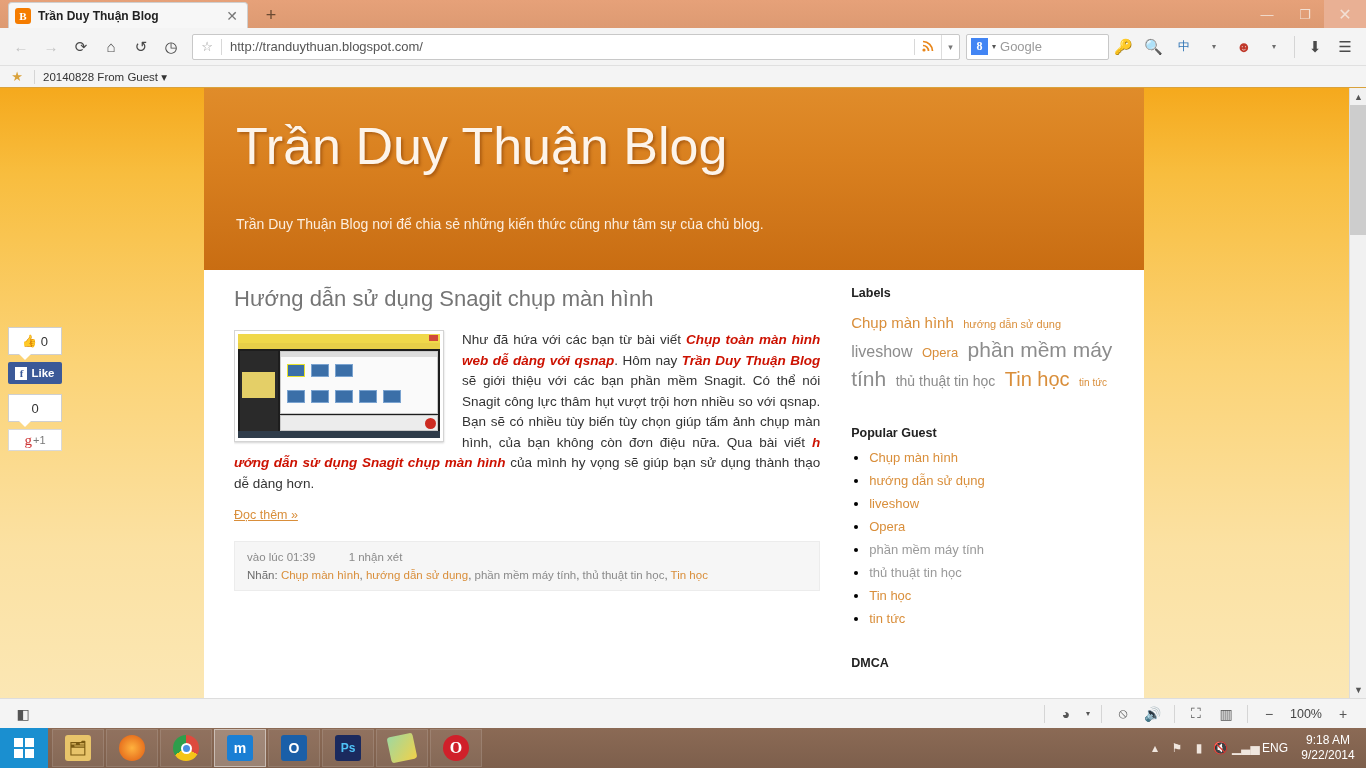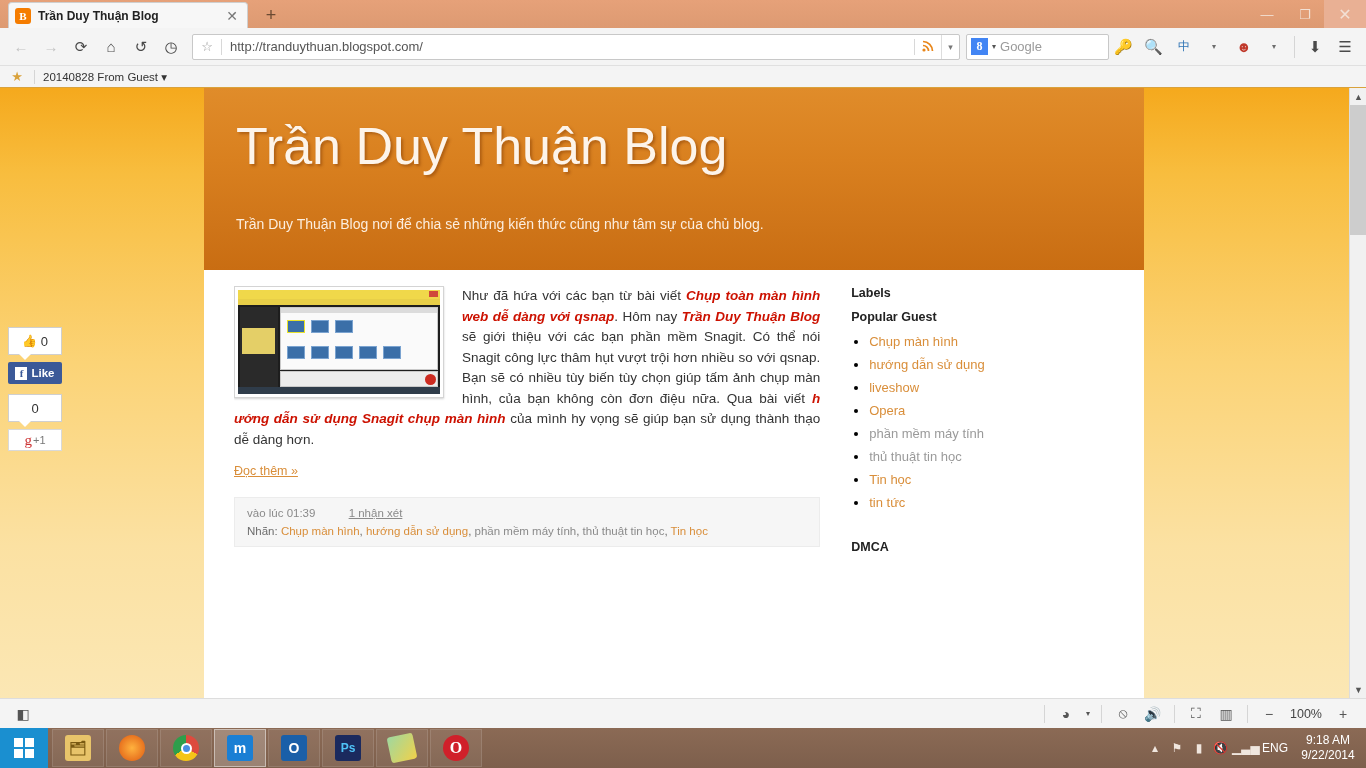--- a/index.html
+++ b/index.html
@@ -181,21 +181,21 @@
   }
   .readmore {
     display:inline-block; margin-top:14px; font-size:12.5px; color:#d98e3a;
   }
   .postfooter {
     margin-top:18px; background:#f6f6f6; border:1px solid #ececec;
     padding:9px 12px; font-size:11.5px; color:#888;
   }
   .pf-row1 { margin-bottom:6px; }
   .pf-time { color:#8a8a8a; }
-  .pf-comments { color:#8a8a8a; text-decoration:underline; margin-left:30px; }
+  .pf-comments { color:#8a8a8a; margin-left:30px; }
   .pf-labels { color:#6d6d6d; }
   .pf-labels a { color:#d98e3a; text-decoration:none; }
   .pf-labels .gray { color:#8a8a8a; }
   .nextdate { font-size:12px; font-weight:bold; color:#333; margin-top:26px; }
 
   
   .sb-heading { font-size:12.5px; font-weight:bold; color:#222; margin-bottom:10px; }
   .tagcloud { line-height:26px; margin-bottom:30px; }
   .tagcloud a { text-decoration:none; margin-right:5px; display:inline; }
   .sb-list { list-style:disc; margin:0 0 30px 0; padding-left:18px; }
@@ -366,20 +366,21 @@
 
         <div class="blogheader">
           <div class="blogtitle">Trần Duy Thuận Blog</div>
           <div class="blogdesc">Trần Duy Thuận Blog nơi để chia sẻ những kiến thức cũng như tâm sự của chủ blog.</div>
         </div>
 
 
         <div class="columns">
 
           <div class="maincol">
+            <h2 class="posttitle">Hướng dẫn sử dụng Snagit chụp màn hình</h2>
 
             <div class="postbody">
               <div class="thumb-img">
                 <div class="thumb-inner">
                   <div class="ti-title">
                     <div class="ti-close"></div>
                   </div>
                   <div class="ti-sub"></div>
                   <div class="ti-left"></div>
                   <div class="ti-note"></div>
@@ -415,20 +416,30 @@
               <div class="pf-labels">
                 <span>Nhãn:</span>
                 <a href="#">Chụp màn hình</a><span>, </span><a href="#">hướng dẫn sử dụng</a><span>, </span><a href="#" class="gray">phần mềm máy tính</a><span>, </span><a href="#" class="gray">thủ thuật tin học</a><span>, </span><a href="#">Tin học</a>
               </div>
             </div>
 
           </div>
 
           <div class="sidecol">
             <div class="sb-heading">Labels</div>
+            <div class="tagcloud">
+              <a href="#" style="font-size:15px;color:#d98e3a">Chụp màn hình</a>
+              <a href="#" style="font-size:11px;color:#d98e3a">hướng dẫn sử dụng</a>
+              <a href="#" style="font-size:16px;color:#8c8c8c">liveshow</a>
+              <a href="#" style="font-size:13px;color:#d98e3a">Opera</a>
+              <a href="#" style="font-size:21px;color:#8c8c8c">phần mềm máy tính</a>
+              <a href="#" style="font-size:14px;color:#8c8c8c">thủ thuật tin học</a>
+              <a href="#" style="font-size:20px;color:#d98e3a">Tin học</a>
+              <a href="#" style="font-size:10px;color:#d98e3a">tin tức</a>
+            </div>
 
             <div class="sb-heading">Popular Guest</div>
             <ul class="sb-list">
               <li><a href="#" style="color:#d98e3a">Chụp màn hình</a></li>
               <li><a href="#" style="color:#d98e3a">hướng dẫn sử dụng</a></li>
               <li><a href="#" style="color:#d98e3a">liveshow</a></li>
               <li><a href="#" style="color:#d98e3a">Opera</a></li>
               <li><a href="#" style="color:#9a9a9a">phần mềm máy tính</a></li>
               <li><a href="#" style="color:#9a9a9a">thủ thuật tin học</a></li>
               <li><a href="#" style="color:#d98e3a">Tin học</a></li>

